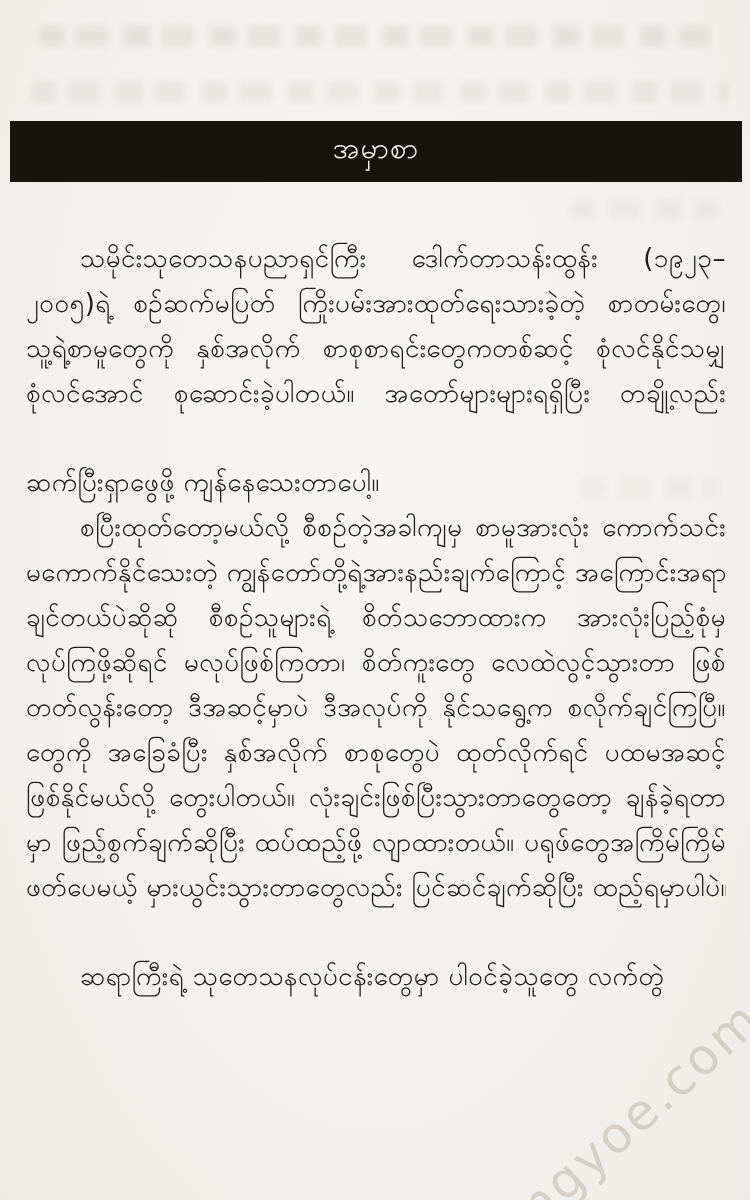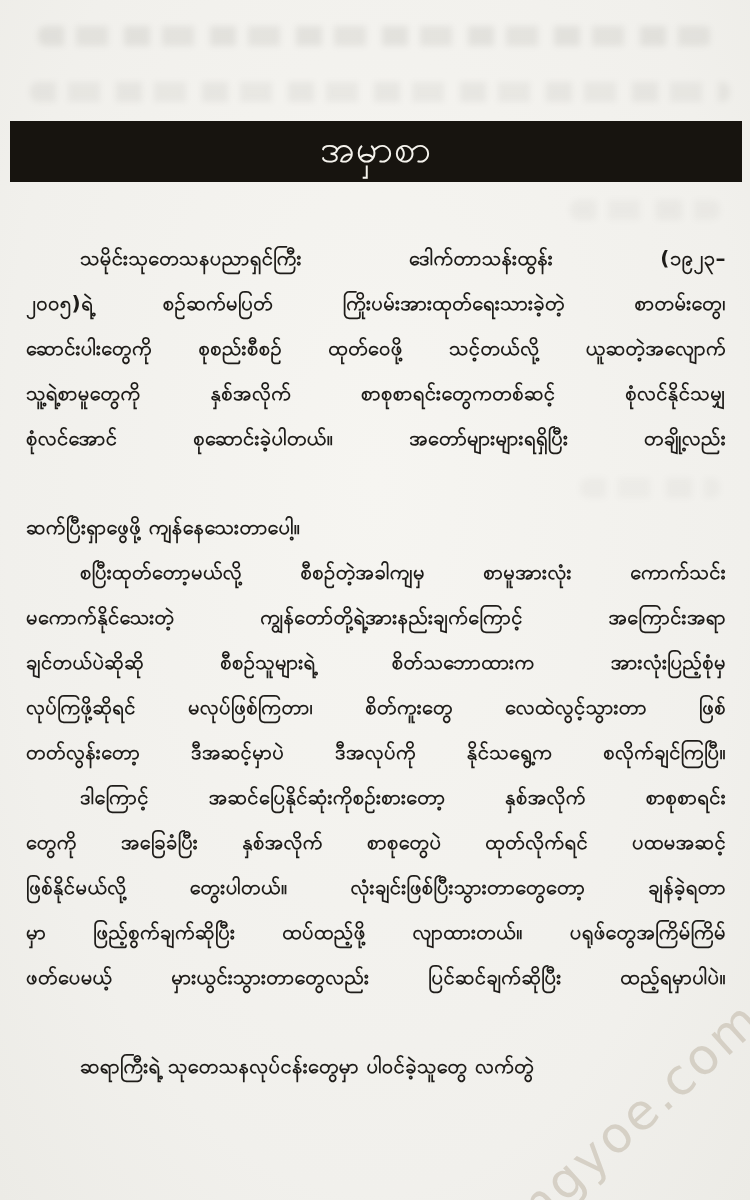--- a/index.html
+++ b/index.html
@@ -30,31 +30,30 @@
   .bleed.b4{top:478px;left:580px;width:140px;opacity:0.06;}
 
   .title-bar{
     position:absolute;
     left:10px;top:121px;width:732px;height:61px;
     background:#17140f;
     display:flex;align-items:center;justify-content:center;
   }
   .title-bar .title{
     color:#f5f3ed;
-    font-size:38px;
+    font-size:29px;
     letter-spacing:1px;
     line-height:1;
     padding-bottom:6px;
   }
 
   .text-block{
     position:absolute;
     left:26px;top:236px;width:700px;
-    font-size:20px;
-    font-weight:bold;
+    font-size:26px;
   }
   .line{
     height:45px;
     line-height:45px;
     white-space:nowrap;
     overflow:hidden;
     text-align:justify;
     text-align-last:justify;
     letter-spacing:0.5px;
   }
@@ -86,36 +85,34 @@
 
   <div class="title-bar">
     <span class="title">အမှာစာ</span>
   </div>
 
   <div class="text-block">
 
     <div>
       <div class="line first">သမိုင်းသုတေသနပညာရှင်ကြီး ဒေါက်တာသန်းထွန်း (၁၉၂၃–</div>
       <div class="line">၂၀၀၅)ရဲ့ စဉ်ဆက်မပြတ် ကြိုးပမ်းအားထုတ်ရေးသားခဲ့တဲ့ စာတမ်းတွေ၊</div>
-      <div class="line">ဆောင်းပါးတွေကို စုစည်းစီစဉ် ထုတ်ဝေဖို့ သင့်တယ်လို့ ယူဆတဲ့အလျောက်</div>
       <div class="line">သူ့ရဲ့စာမူတွေကို နှစ်အလိုက် စာစုစာရင်းတွေကတစ်ဆင့် စုံလင်နိုင်သမျှ</div>
       <div class="line">စုံလင်အောင် စုဆောင်းခဲ့ပါတယ်။ အတော်များများရရှိပြီး တချို့လည်း</div>
       <div class="line last">ဆက်ပြီးရှာဖွေဖို့ ကျန်နေသေးတာပေါ့။</div>
     </div>
 
     <div>
       <div class="line first">စပြီးထုတ်တော့မယ်လို့ စီစဉ်တဲ့အခါကျမှ စာမူအားလုံး ကောက်သင်း</div>
       <div class="line">မကောက်နိုင်သေးတဲ့ ကျွန်တော်တို့ရဲ့အားနည်းချက်ကြောင့် အကြောင်းအရာ</div>
       <div class="line">ချင်တယ်ပဲဆိုဆို စီစဉ်သူများရဲ့ စိတ်သဘောထားက အားလုံးပြည့်စုံမှ</div>
       <div class="line">လုပ်ကြဖို့ဆိုရင် မလုပ်ဖြစ်ကြတာ၊ စိတ်ကူးတွေ လေထဲလွင့်သွားတာ ဖြစ်</div>
       <div class="line">တတ်လွန်းတော့ ဒီအဆင့်မှာပဲ ဒီအလုပ်ကို နိုင်သရွေ့က စလိုက်ချင်ကြပြီ။</div>
     </div>
 
     <div>
-      <div class="line first">ဒါကြောင့် အဆင်ပြေနိုင်ဆုံးကိုစဉ်းစားတော့ နှစ်အလိုက် စာစုစာရင်း</div>
       <div class="line">တွေကို အခြေခံပြီး နှစ်အလိုက် စာစုတွေပဲ ထုတ်လိုက်ရင် ပထမအဆင့်</div>
       <div class="line">ဖြစ်နိုင်မယ်လို့ တွေးပါတယ်။ လုံးချင်းဖြစ်ပြီးသွားတာတွေတော့ ချန်ခဲ့ရတာ</div>
       <div class="line">မှာ ဖြည့်စွက်ချက်ဆိုပြီး ထပ်ထည့်ဖို့ လျာထားတယ်။ ပရုဖ်တွေအကြိမ်ကြိမ်</div>
       <div class="line">ဖတ်ပေမယ့် မှားယွင်းသွားတာတွေလည်း ပြင်ဆင်ချက်ဆိုပြီး ထည့်ရမှာပါပဲ။</div>
     </div>
 
     <div>
       <div class="line first last">ဆရာကြီးရဲ့ သုတေသနလုပ်ငန်းတွေမှာ ပါဝင်ခဲ့သူတွေ လက်တွဲ</div>
     </div>
   </div>

